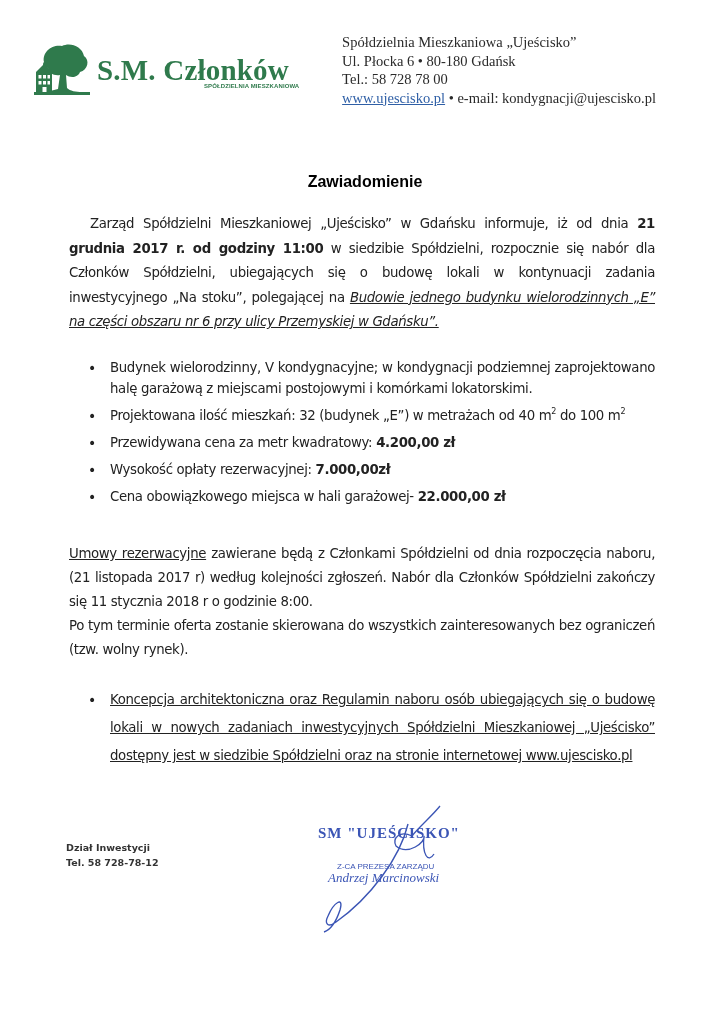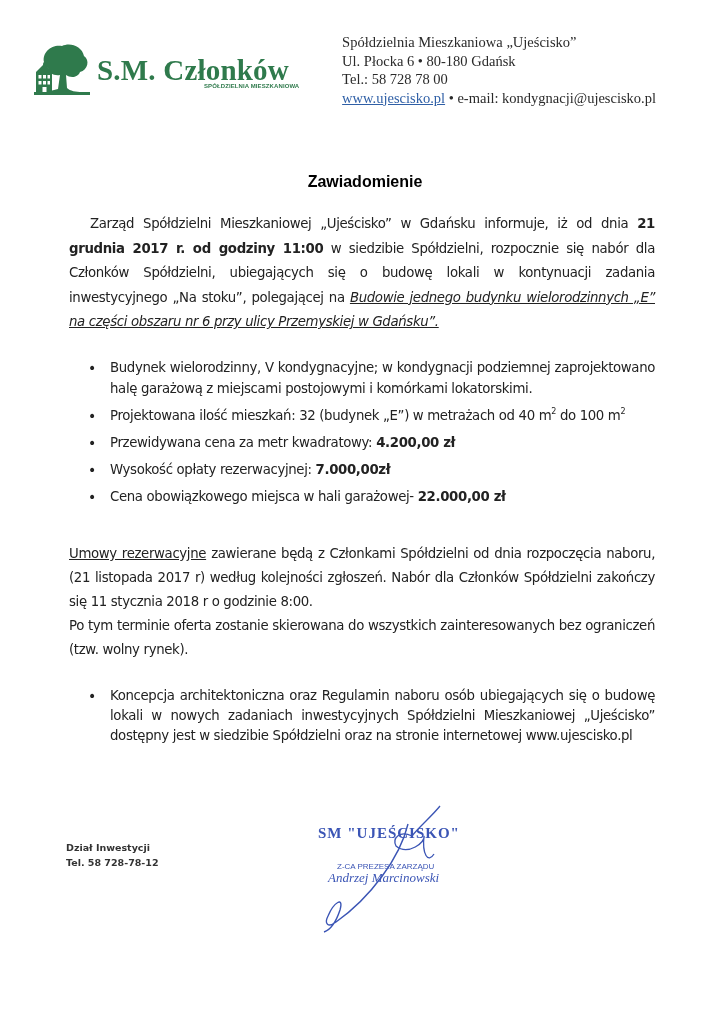--- a/index.html
+++ b/index.html
@@ -24,21 +24,21 @@
     .para b { font-weight: bold; }
     .para .ul-it { font-style: italic; text-decoration: underline; }
     .para .ul { text-decoration: underline; }
 
     .bullets { position: absolute; left: 88px; width: 567px; margin: 0; padding: 0; list-style: none; }
     .bullets li { position: relative; padding-left: 22px; text-align: justify; line-height: 20.5px; }
     .bullets li::before { content: "\2022"; position: absolute; left: 0; top: 0; font-size: 14px; }
     .bullets.b1 { top: 342px; margin-top: 16px; }
     .bullets.b1 li { margin-bottom: 6.5px; }
     .bullets.b2 { top: 686px; }
-    .bullets.b2 li { line-height: 20px; }
+    .bullets.b2 li { line-height: 28px; text-decoration: underline; }
     sup { font-size: 8px; vertical-align: 6px; line-height: 0; }
 
     .para.second { top: 542px; line-height: 24px; }
 
     
     .dept { position: absolute; left: 66px; top: 840px; font-family: "DejaVu Sans", sans-serif; font-weight: bold; font-size: 9.5px; line-height: 15px; color: #333; }
     .stamp { position: absolute; left: 300px; top: 818px; width: 180px; height: 130px; }
     .stamp-name { position: absolute; left: 18px; top: 7px; font-family: "Liberation Serif", serif; font-weight: bold; font-size: 15px; color: #3b55b5; letter-spacing: 1px; white-space: nowrap; }
     .stamp-role { position: absolute; left: 37px; top: 44px; font-family: "Liberation Sans", sans-serif; font-size: 8px; color: #3b55b5; white-space: nowrap; }
     .stamp-person { position: absolute; left: 28px; top: 52px; font-family: "Liberation Serif", serif; font-style: italic; font-size: 13px; color: #3b55b5; white-space: nowrap; }

